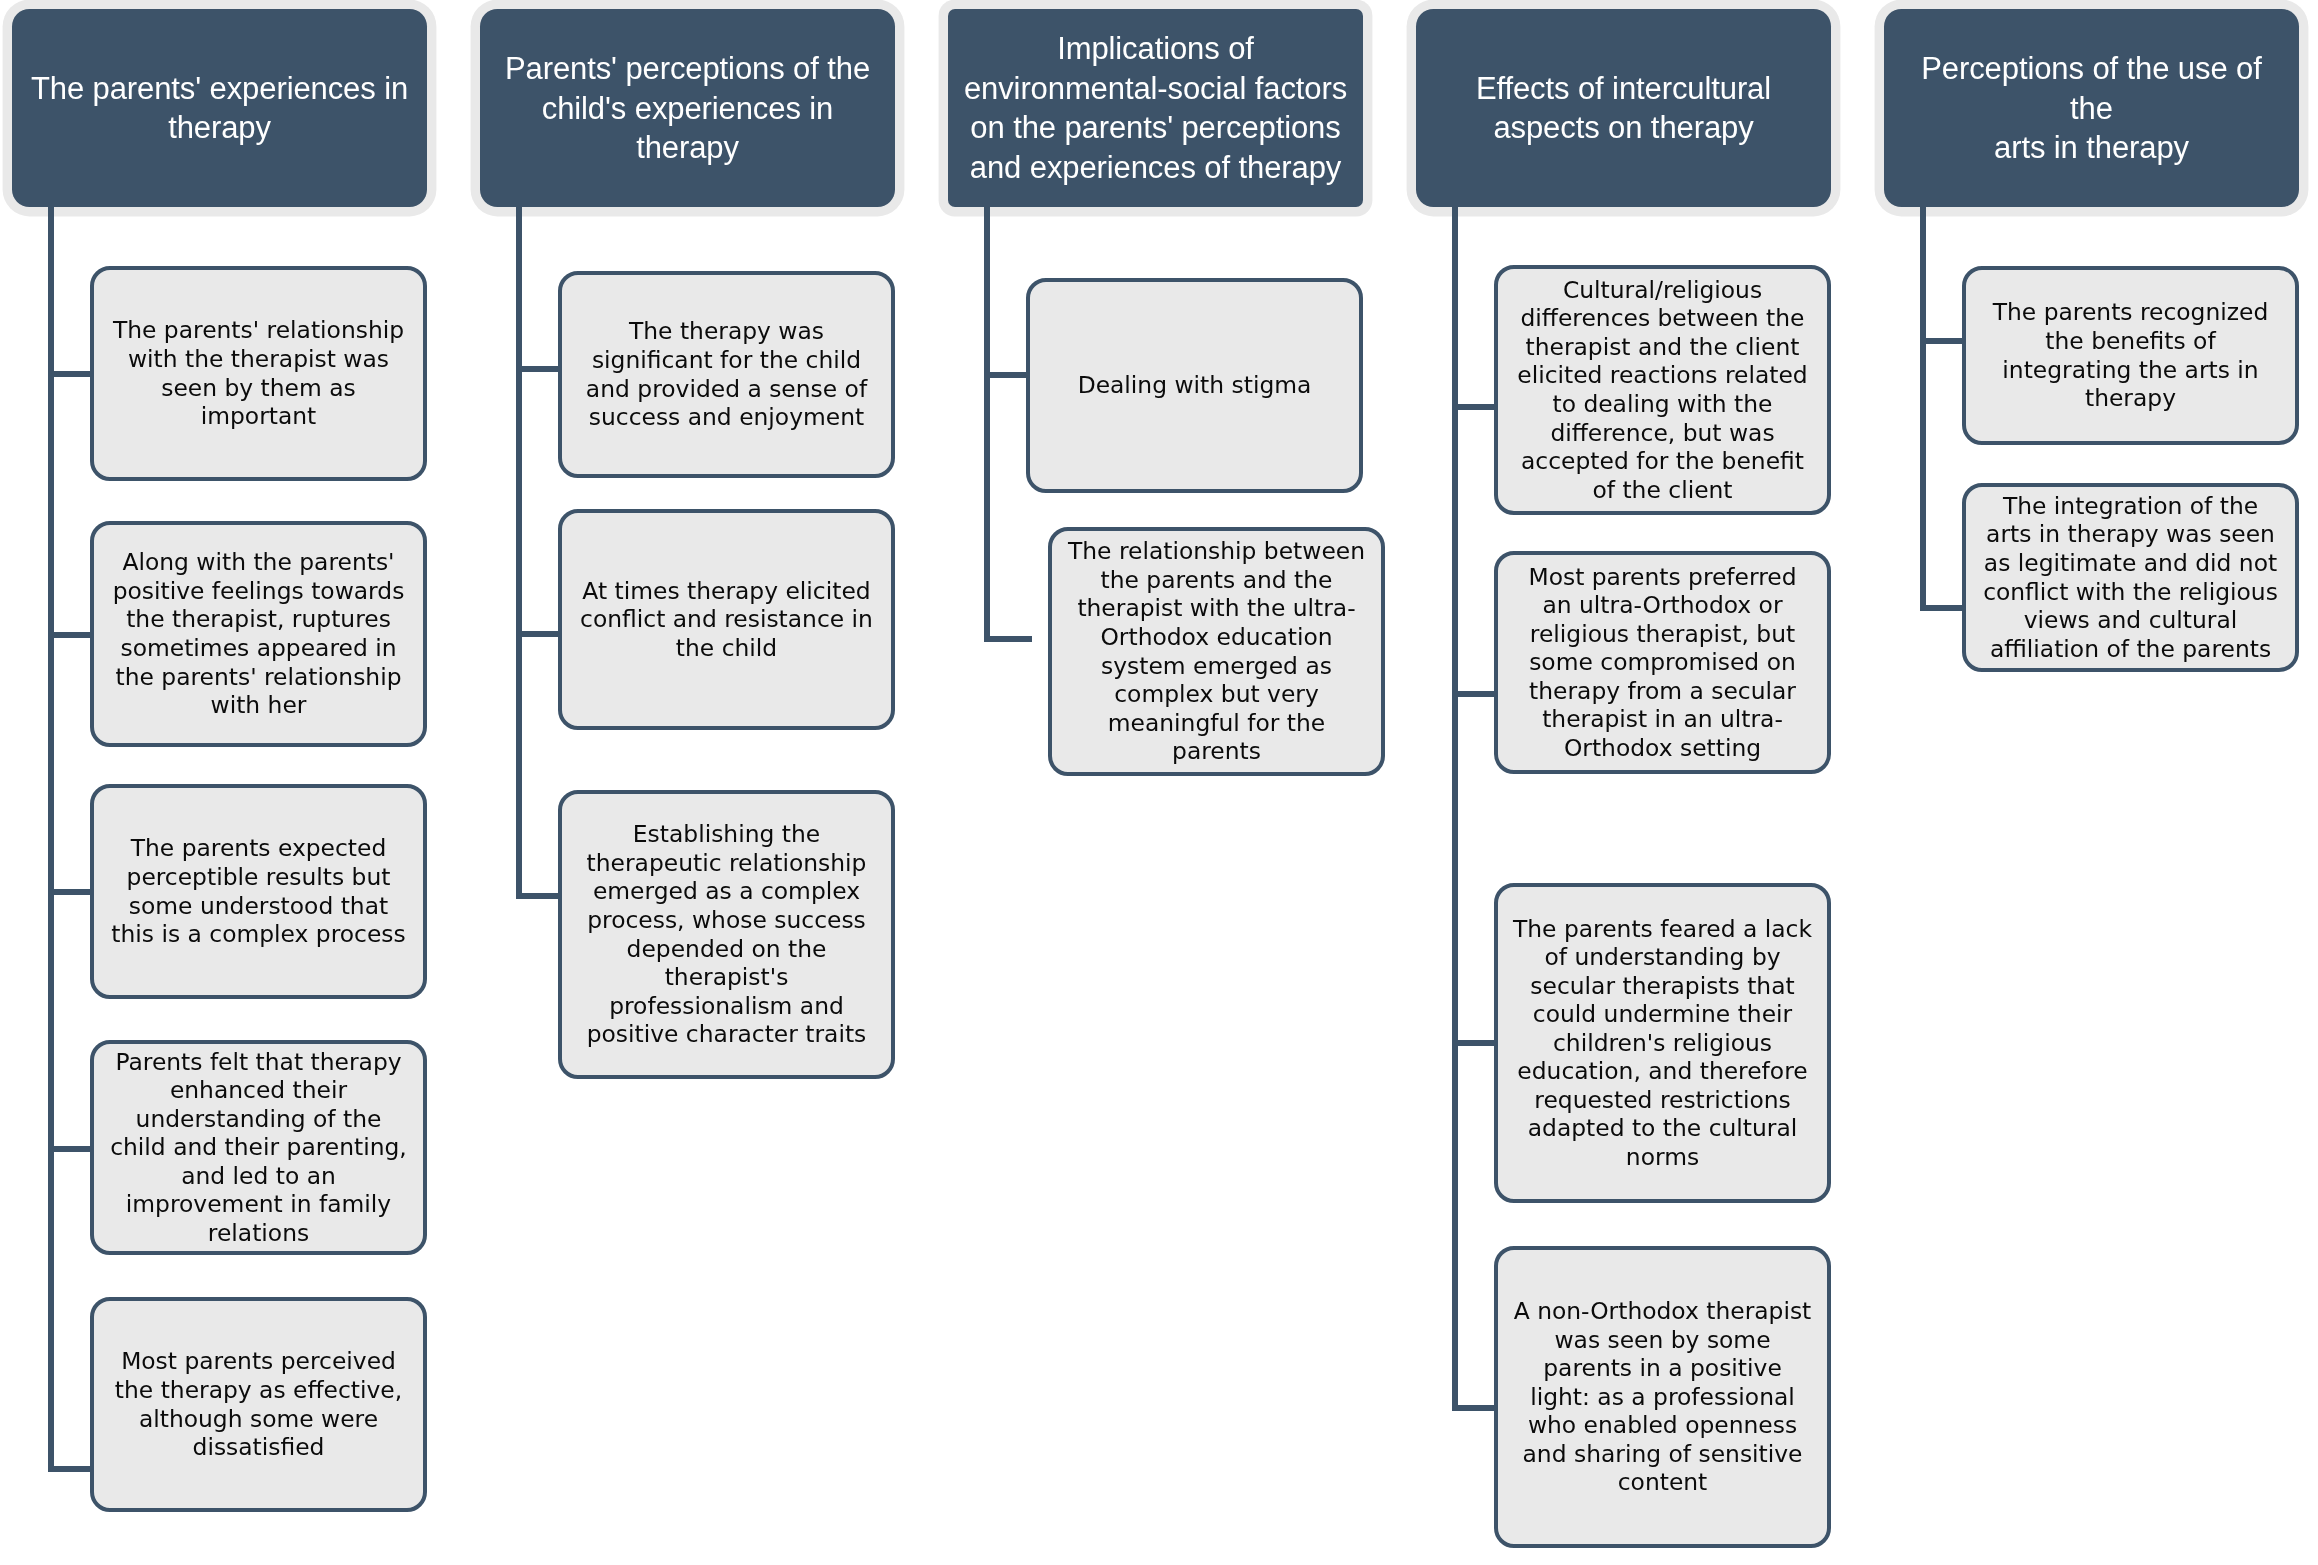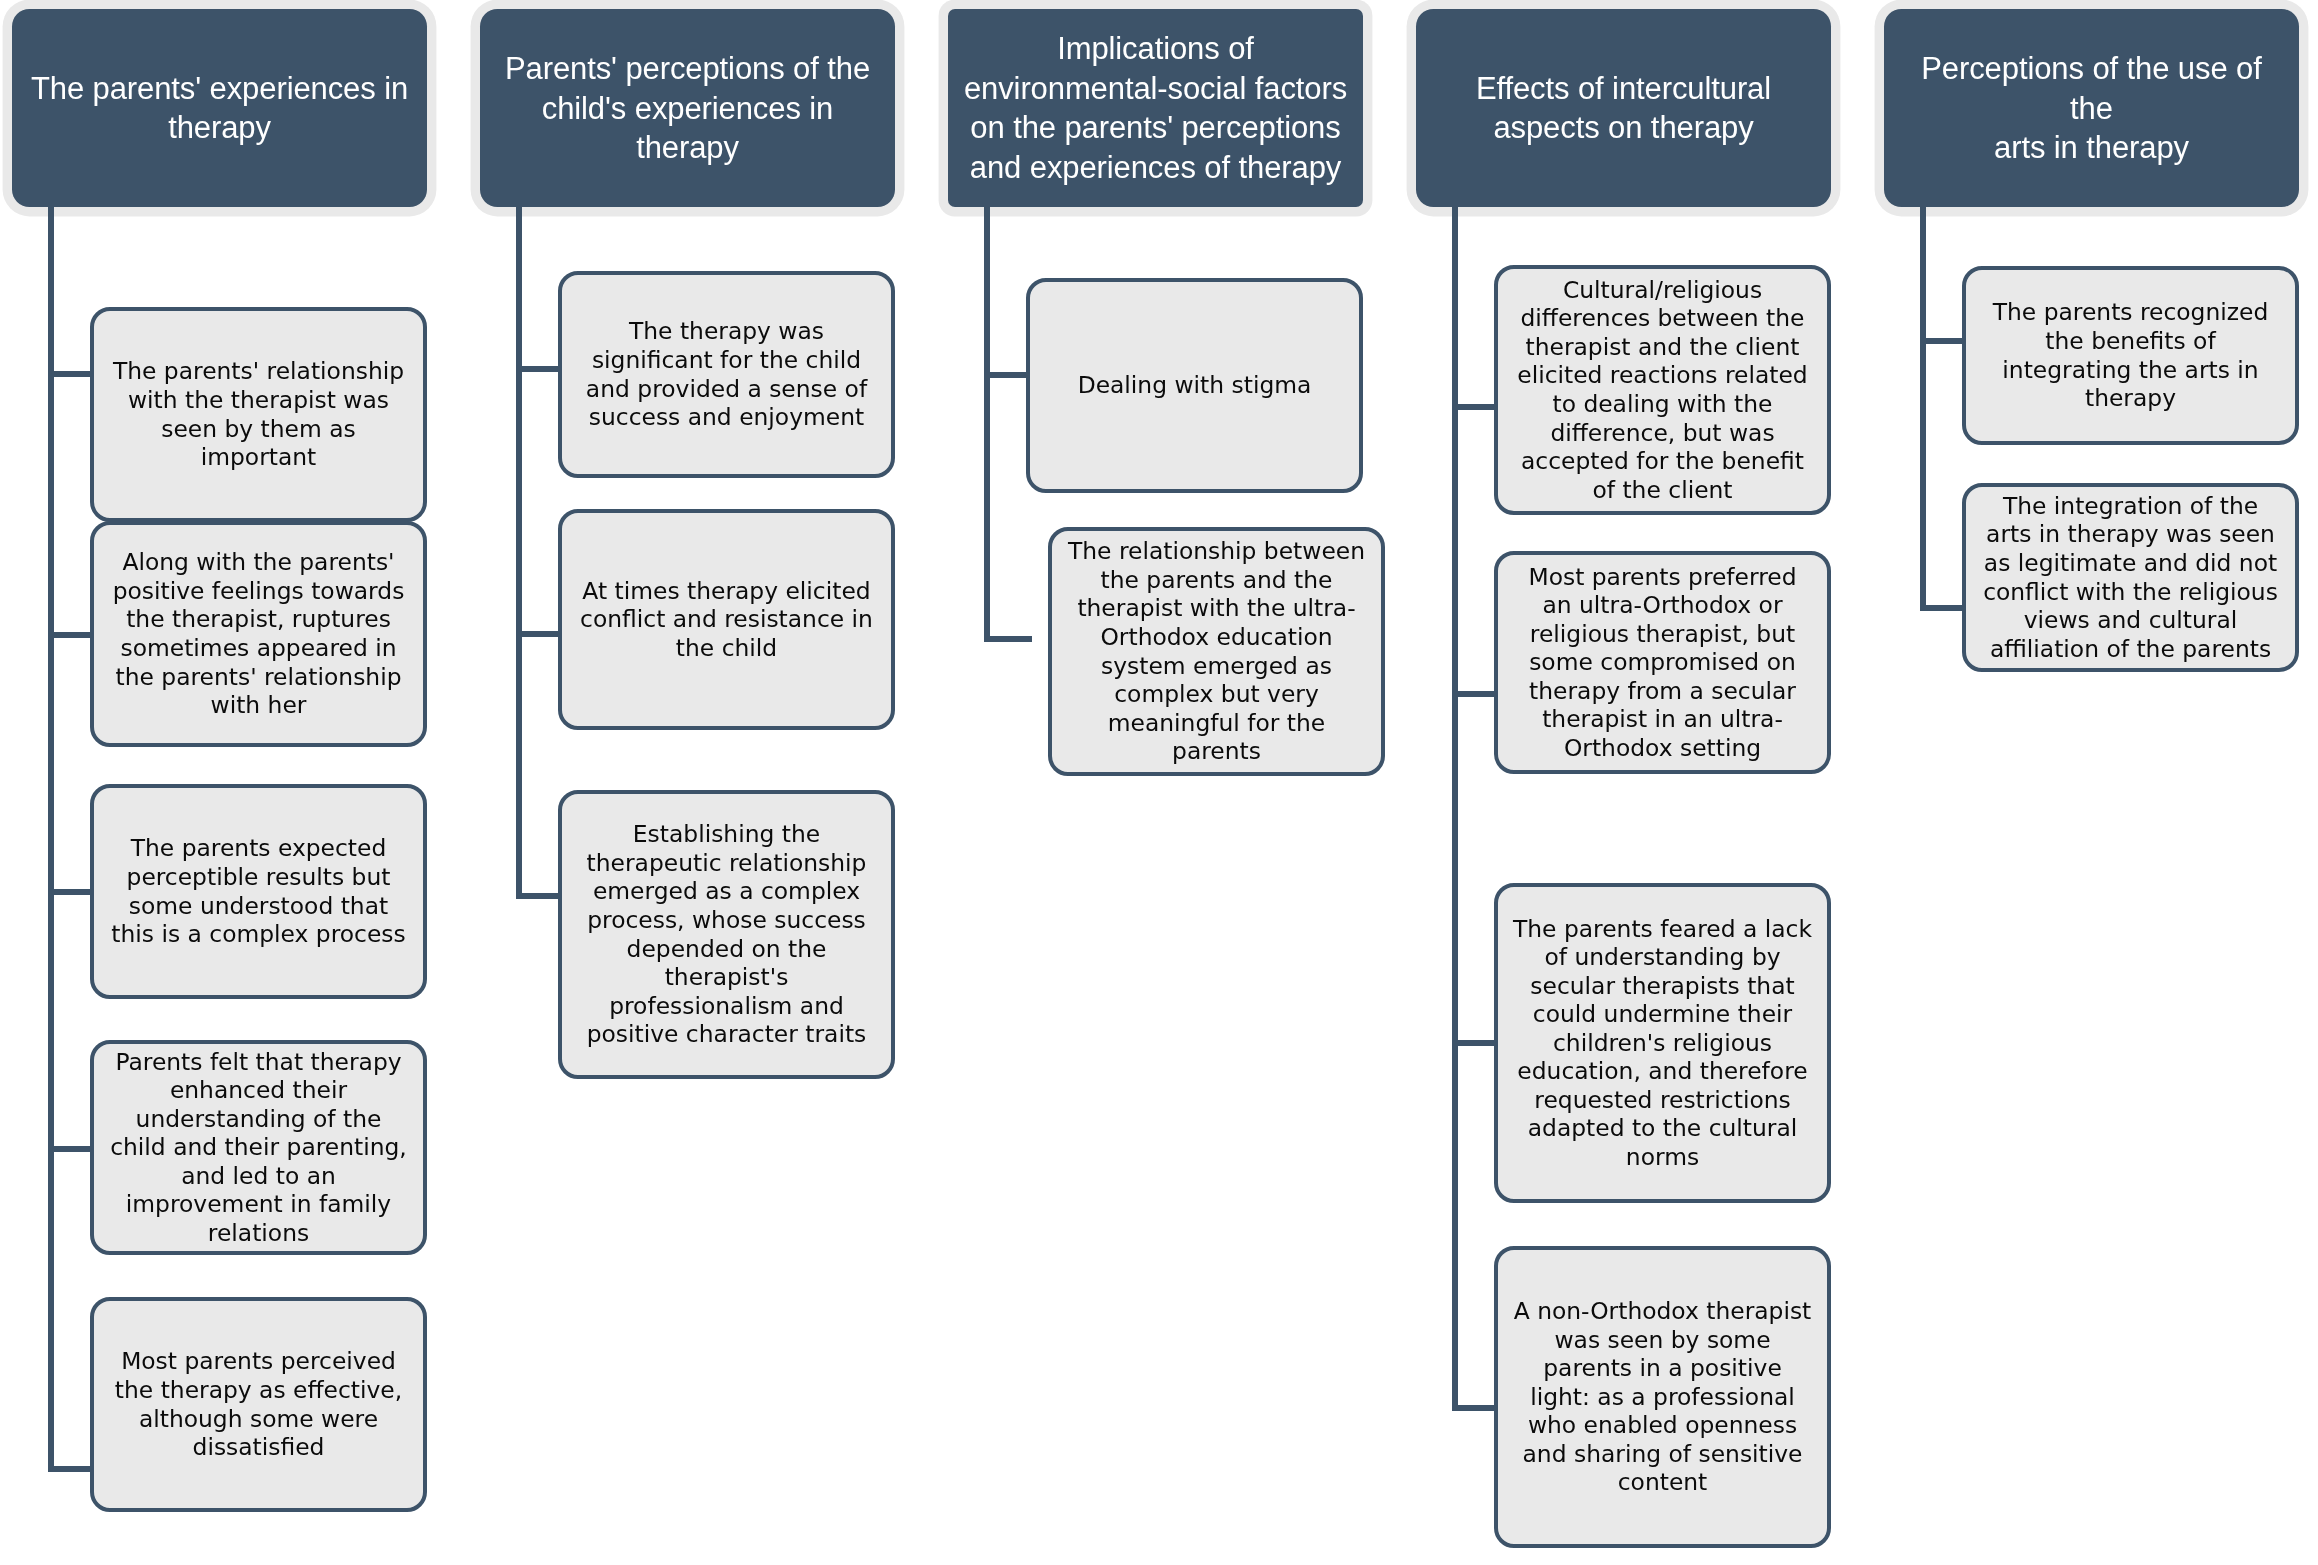--- a/index.html
+++ b/index.html
@@ -88,21 +88,21 @@
 <body>
 
 <div id="canvas">
     <div class="column" style="left: 0px; width: 2319px; height: 1566px; pointer-events: none;">
       <div class="trunk" style="left: 48px; top: 207px; height: 1261px;"></div>
       <div class="header-box" style="left: 12px; top: 9.4px; width: 415px; height: 198px; pointer-events: auto;">
         <div class="header-label">The parents' experiences in
 therapy</div>
       </div>
       <div class="stub" style="left: 48px; top: 371px; width: 48px;"></div>
-      <div class="child-box" style="left: 90px; top: 266px; width: 337px; height: 215px; pointer-events: auto; margin-top: 41px;">
+      <div class="child-box" style="left: 90px; top: 266px; width: 337px; height: 215px; pointer-events: auto;">
         <div class="child-label">The parents' relationship with the therapist was seen by them as important</div>
       </div>
       <div class="stub" style="left: 48px; top: 632px; width: 48px;"></div>
       <div class="child-box" style="left: 90px; top: 521px; width: 337px; height: 226px; pointer-events: auto;">
         <div class="child-label">Along with the parents' positive feelings towards the therapist, ruptures sometimes appeared in the parents' relationship with her</div>
       </div>
       <div class="stub" style="left: 48px; top: 889px; width: 48px;"></div>
       <div class="child-box" style="left: 90px; top: 784px; width: 337px; height: 215px; pointer-events: auto;">
         <div class="child-label">The parents expected perceptible results but some understood that this is a complex process</div>
       </div>

